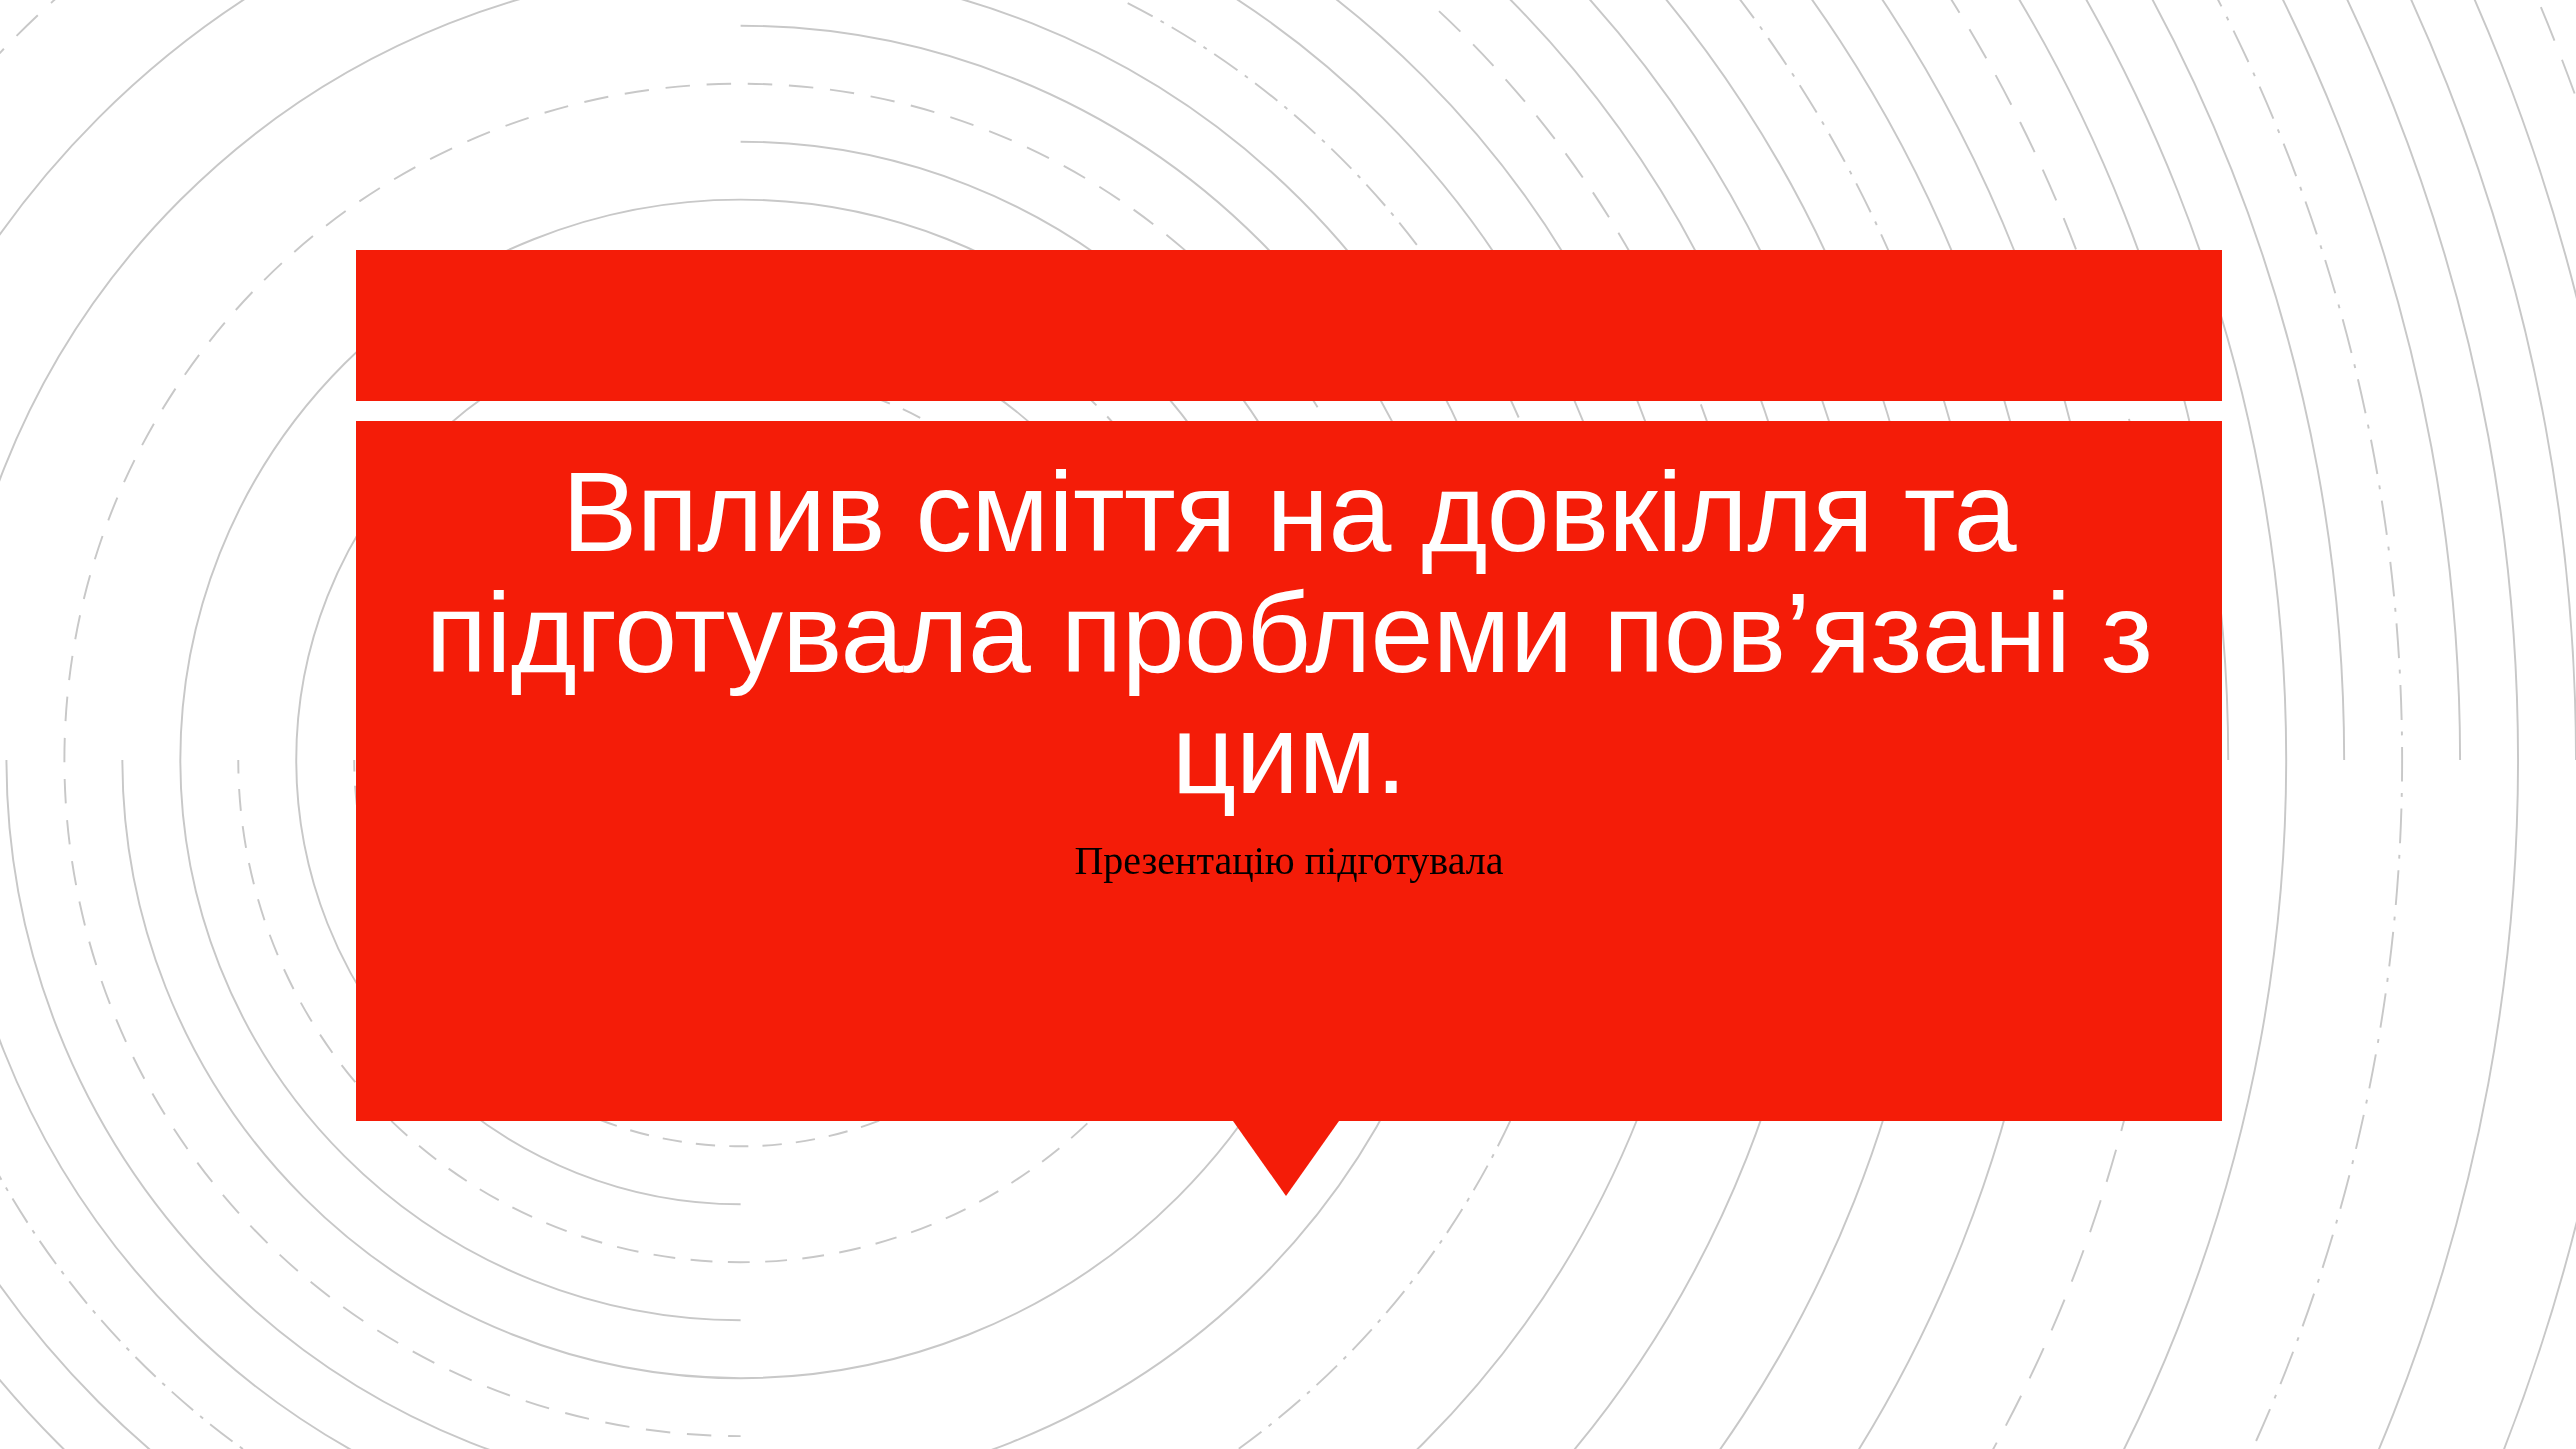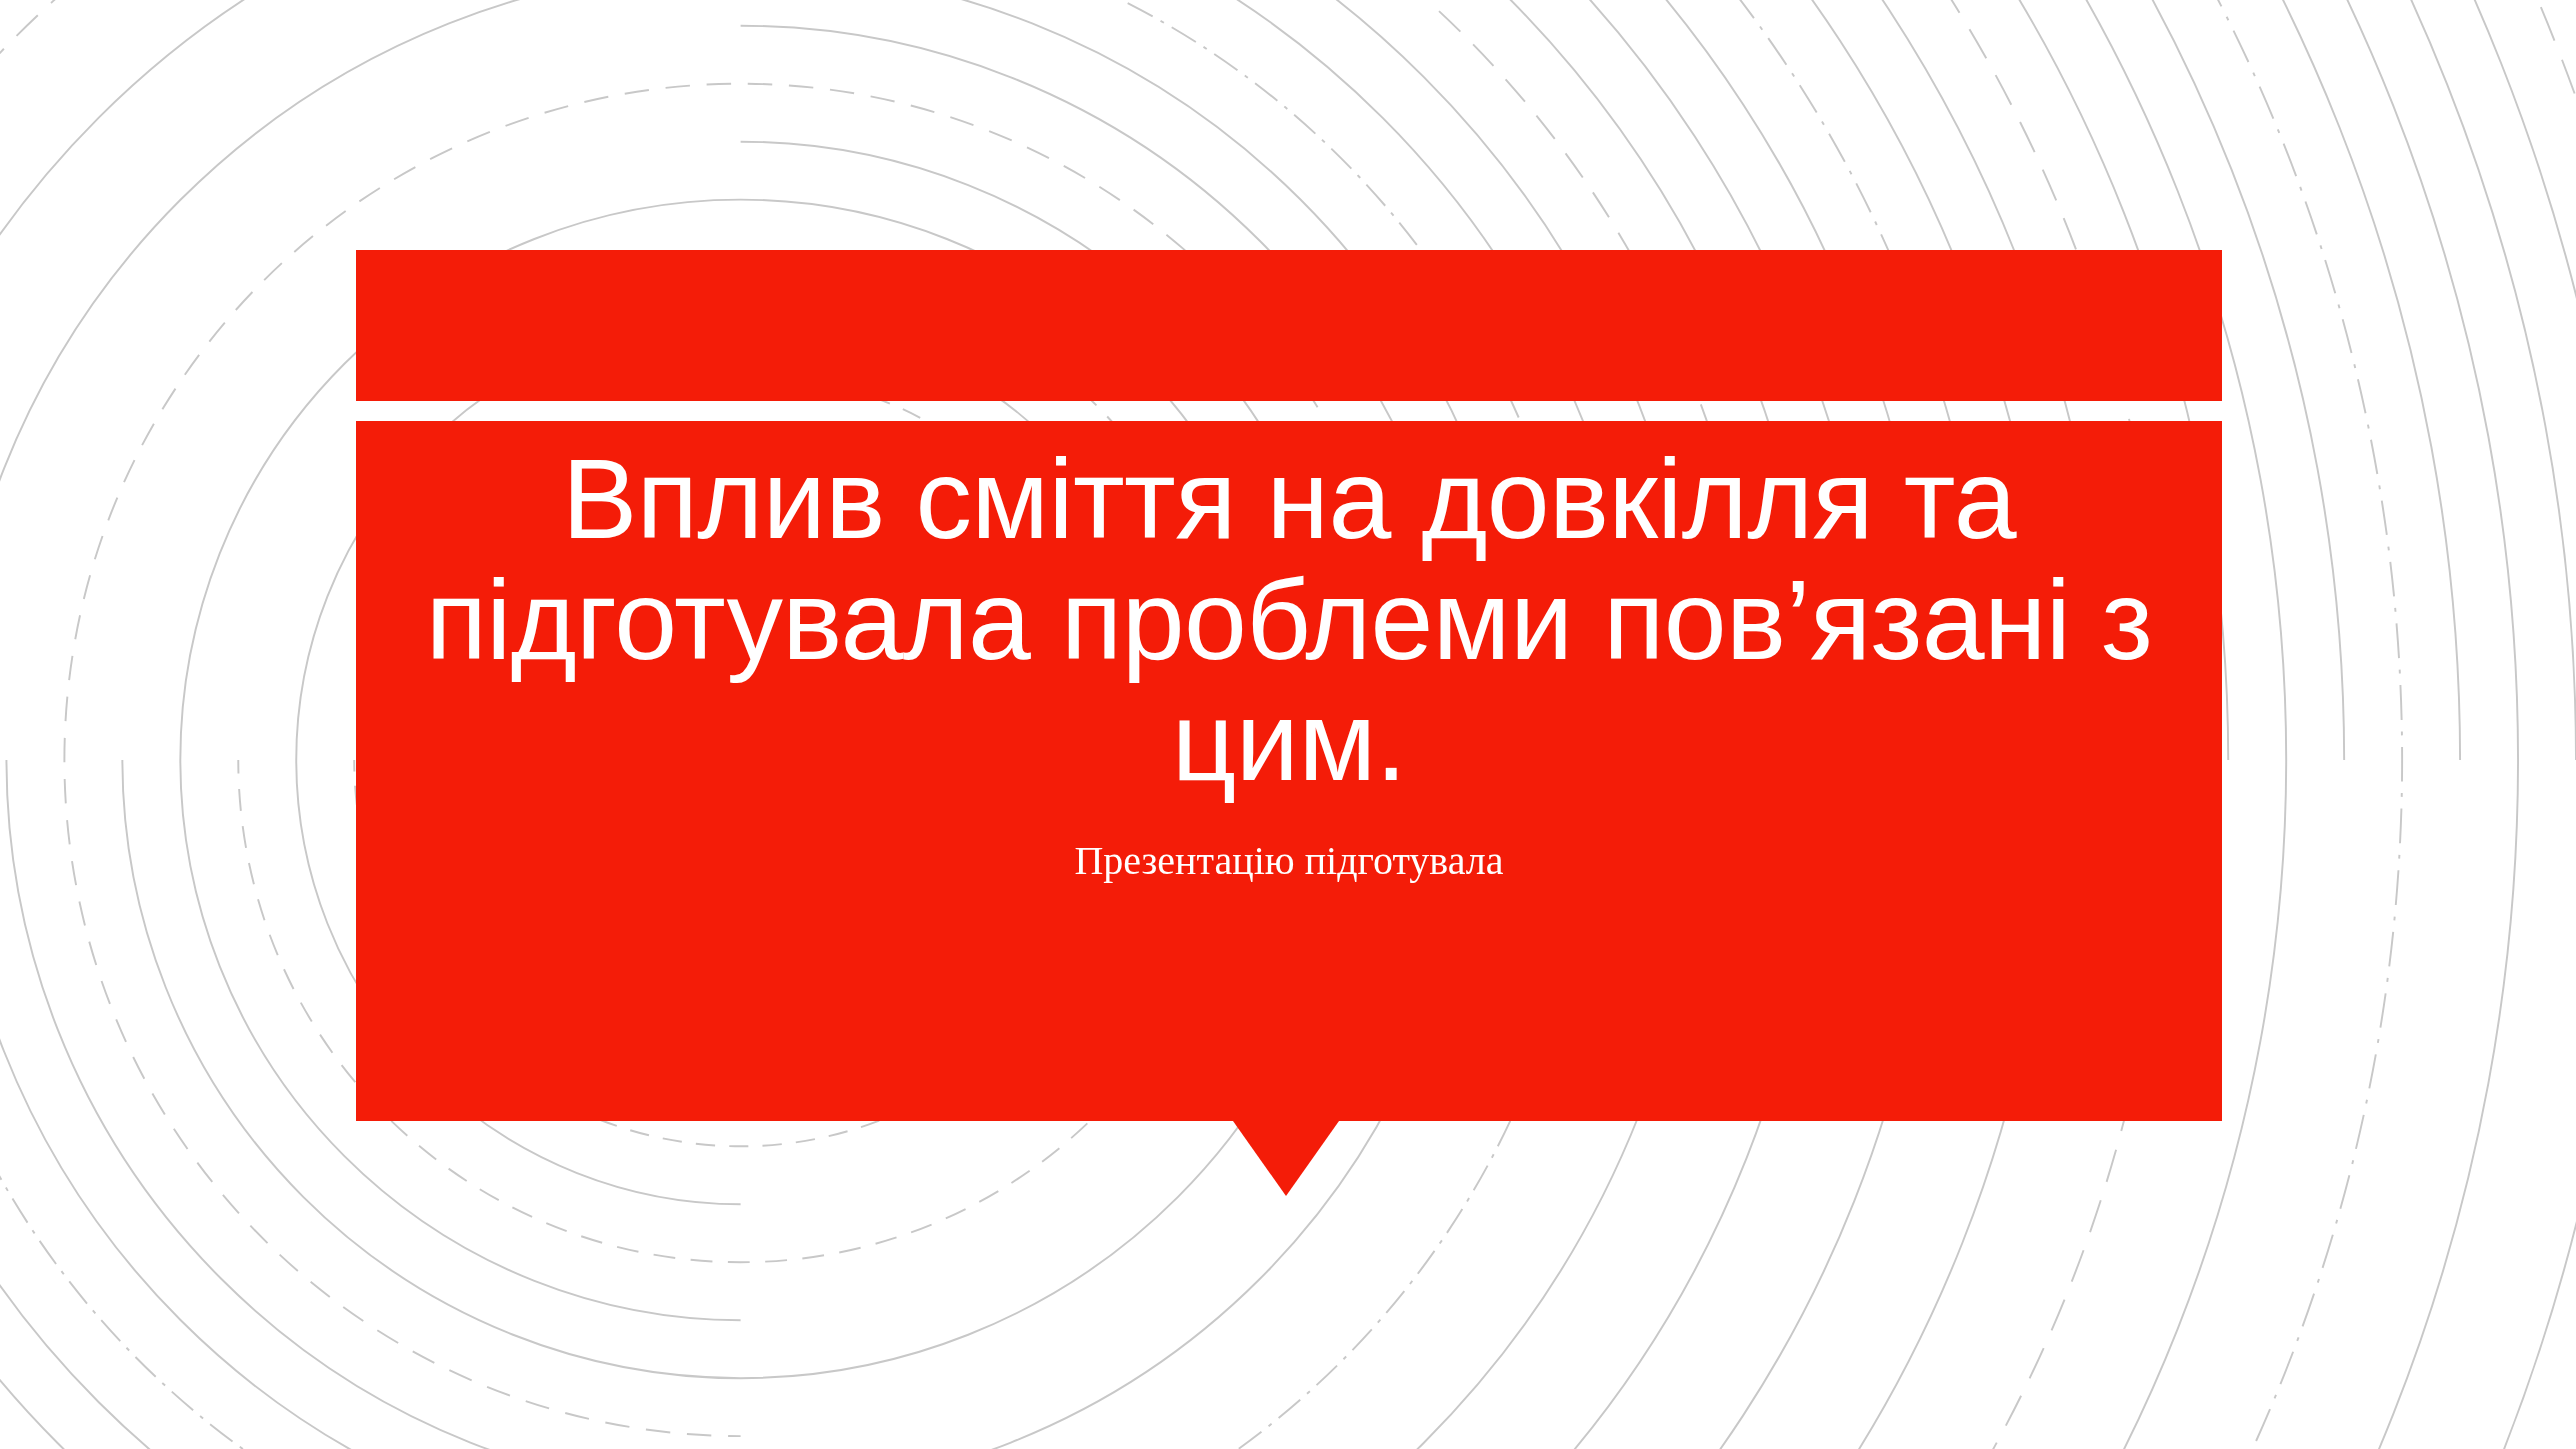--- a/index.html
+++ b/index.html
@@ -59,41 +59,41 @@
     height: 0;
     border-left: 53px solid transparent;
     border-right: 53px solid transparent;
     border-top: 75px solid #F41C08;
   }
   #title-text {
     position: absolute;
     left: 0;
     top: 0;
     width: 1866px;
-    padding-top: 18px;
+    padding-top: 31px;
     box-sizing: border-box;
     text-align: center;
     color: #ffffff;
     font-family: "Liberation Sans", sans-serif;
     font-weight: 300;
     font-size: 113px;
     line-height: 1.07;
     letter-spacing: -0.6px;
     white-space: nowrap;
   }
   #title-text .tline {
     display: block;
   }
   #subtitle-text {
     position: absolute;
     left: 0;
     top: 399px;
     width: 1866px;
     text-align: center;
-    color: #ffffff;
+    color: #000000;
     font-family: "Liberation Serif", serif;
     font-weight: 400;
     font-size: 40px;
     line-height: 2.05;
     white-space: nowrap;
   }
   #subtitle-text .sline {
     display: block;
   }
 </style>

